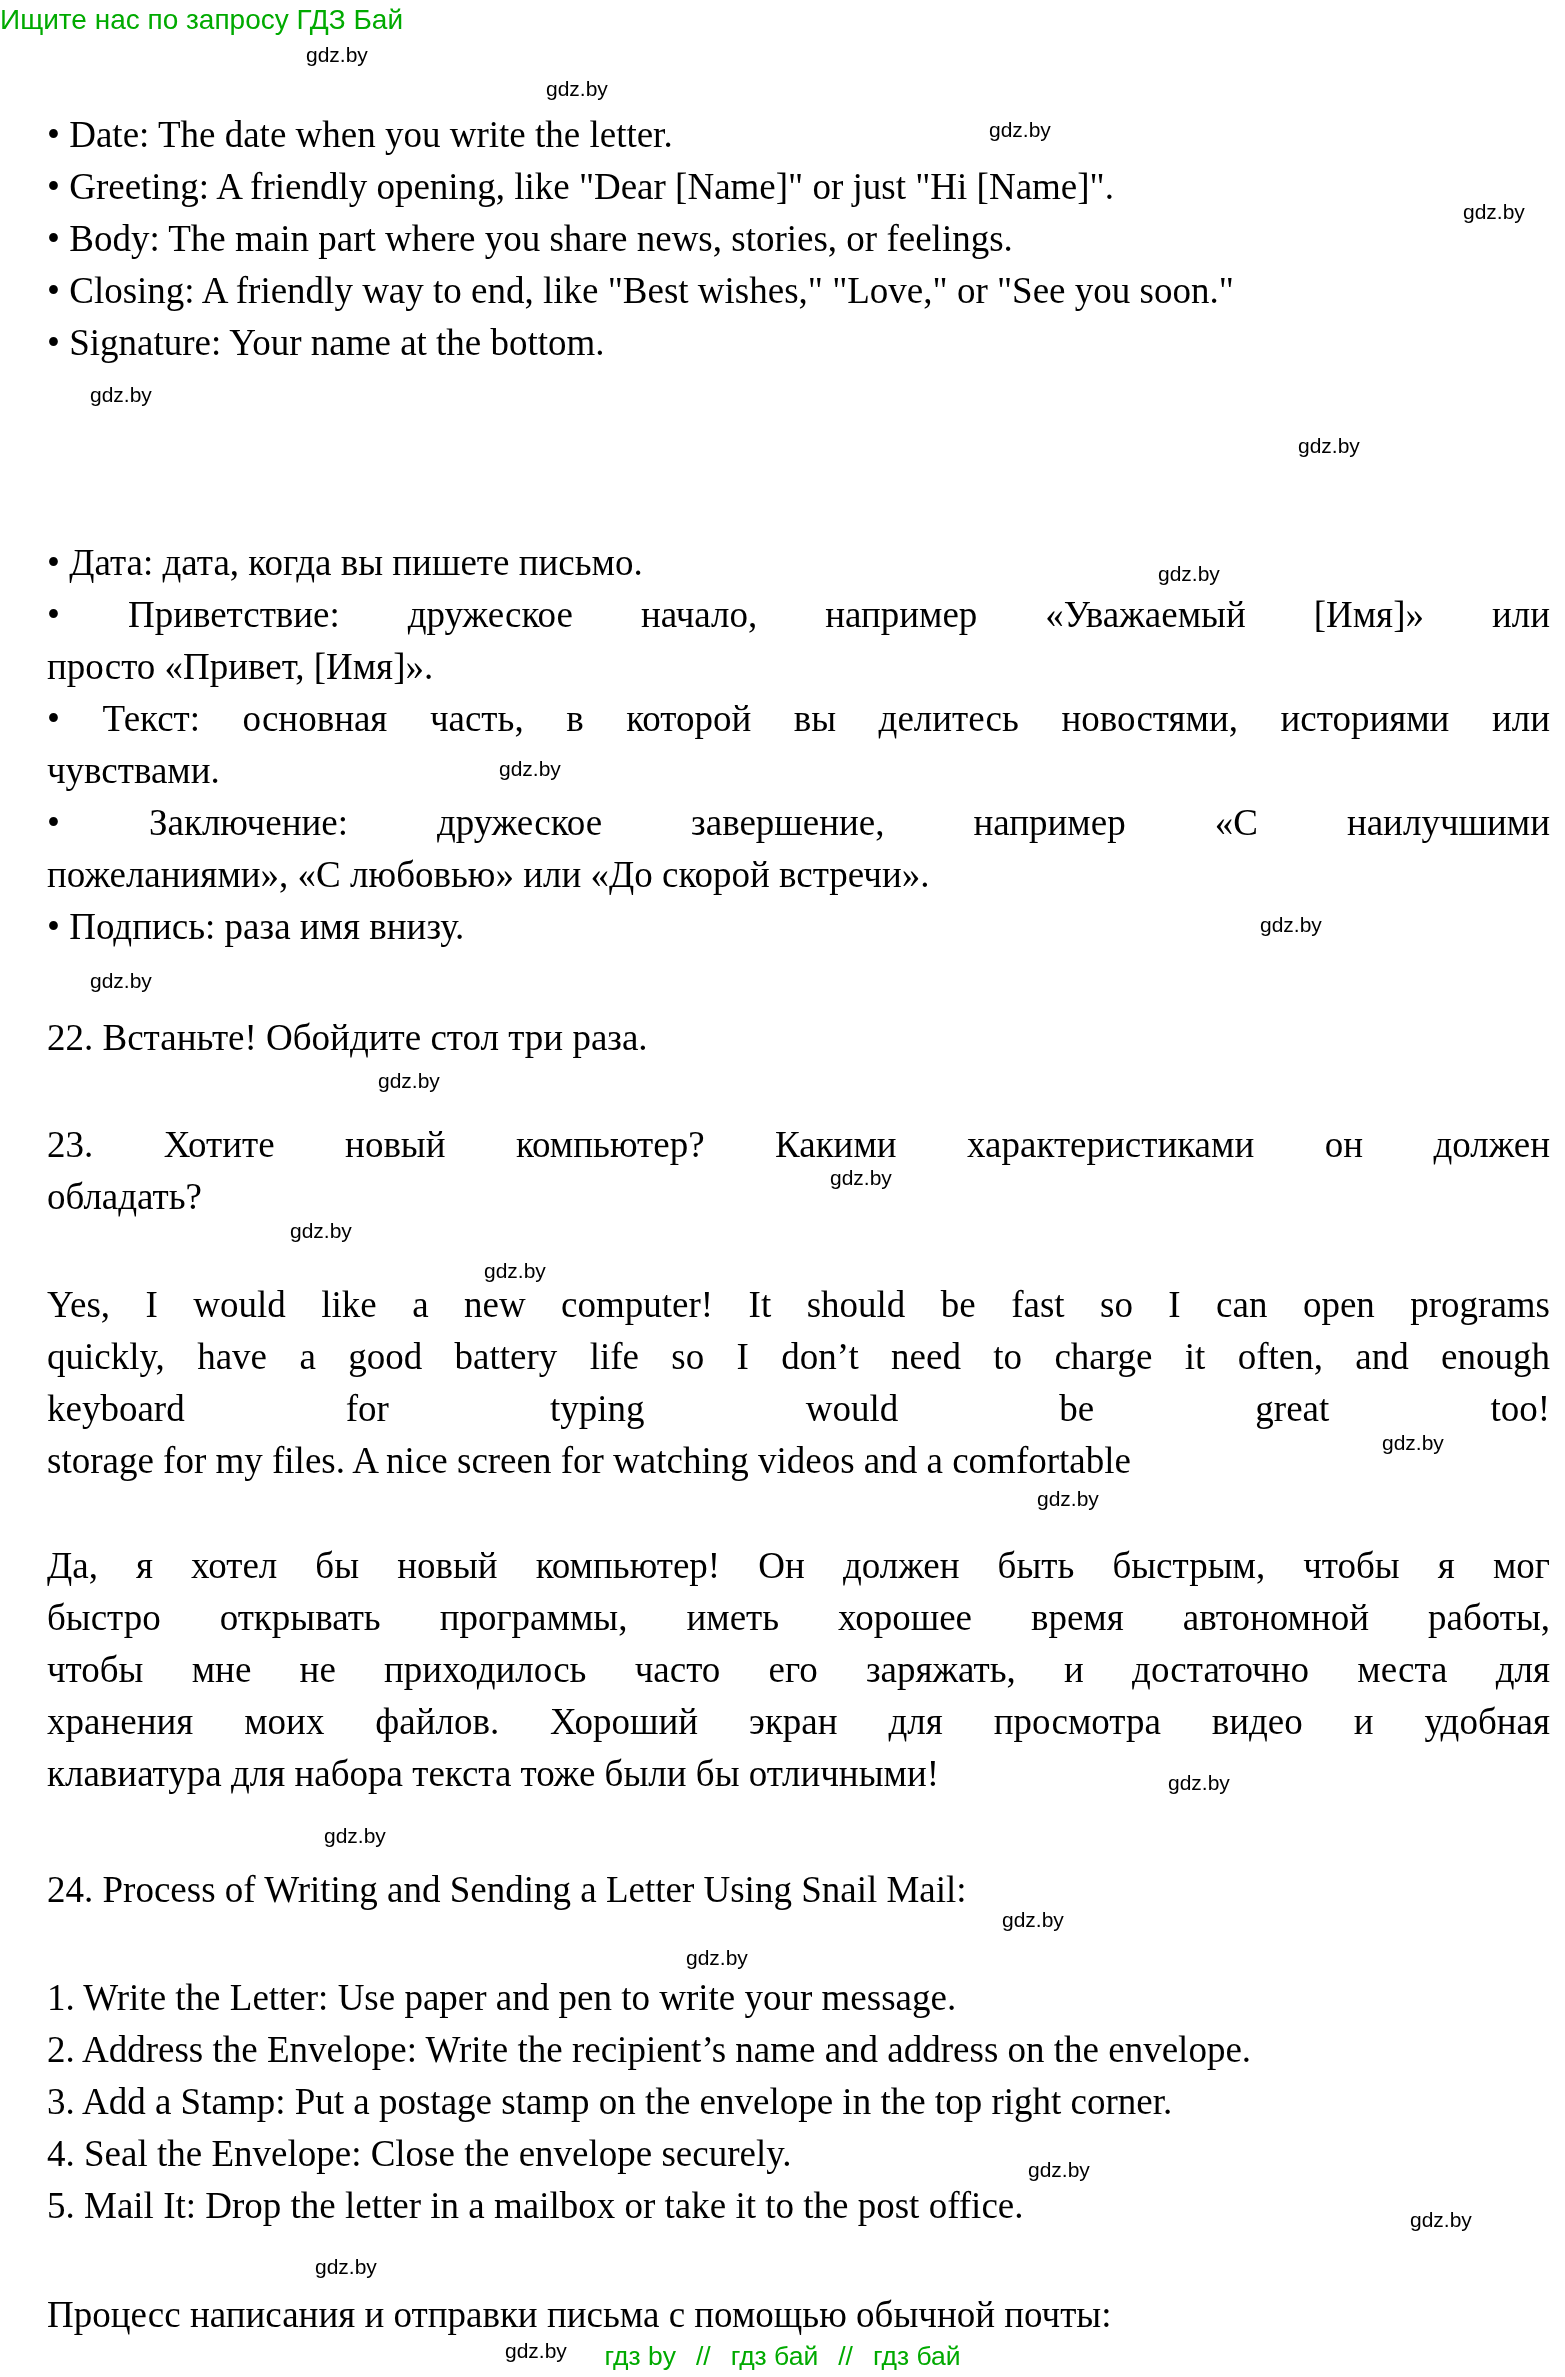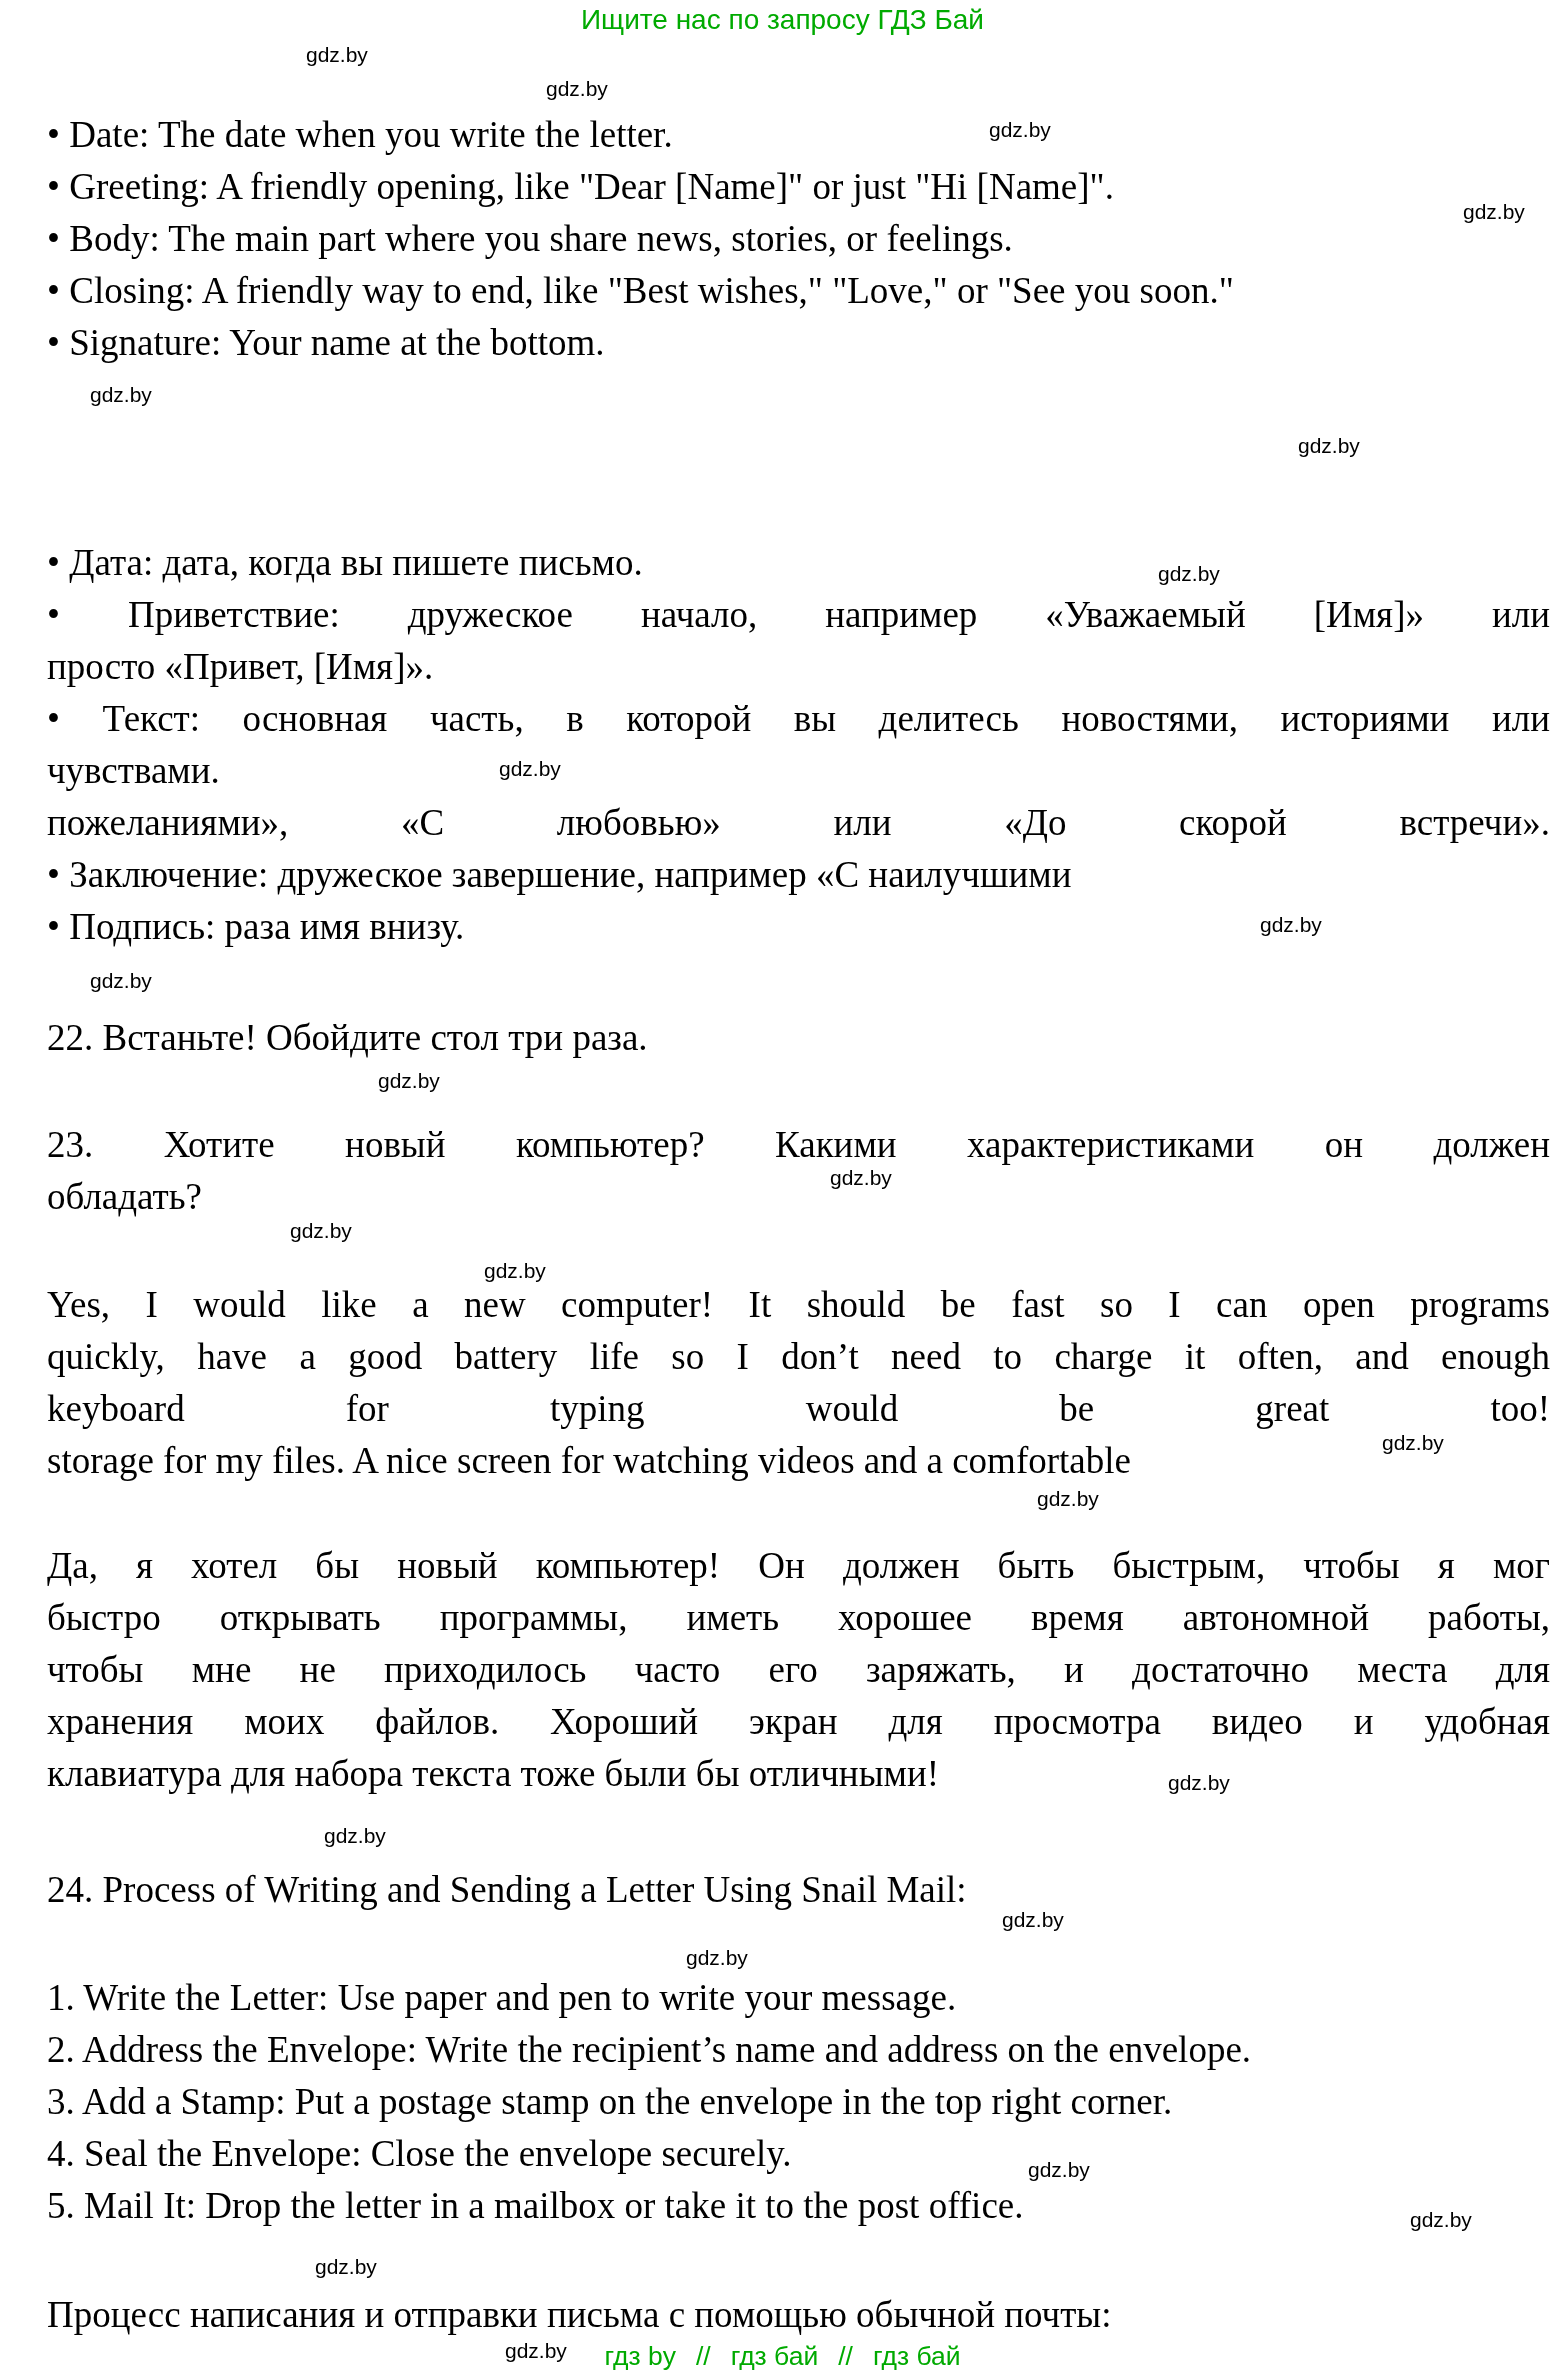--- a/index.html
+++ b/index.html
@@ -16,21 +16,20 @@
     font-size: 37px;
     line-height: 52px;
     color: #000000;
     overflow: hidden;
   }
   .header-promo {
     position: absolute;
     top: 3.1px;
     left: 0;
     width: 100%;
-    text-align: center;
     font-family: "Liberation Sans", sans-serif;
     font-size: 28px;
     line-height: 34px;
     color: var(--green, #00aa00);
     cursor: pointer;
   }
   .block {
     position: absolute;
     left: 47px;
     width: 1503px;
@@ -98,22 +97,22 @@
       </div>
       <div class="para">
         <div class="line">• Приветствие: дружеское начало, например «Уважаемый [Имя]» или</div>
         <div class="line">просто «Привет, [Имя]».</div>
       </div>
       <div class="para">
         <div class="line">• Текст: основная часть, в которой вы делитесь новостями, историями или</div>
         <div class="line">чувствами.</div>
       </div>
       <div class="para">
+        <div class="line">• Заключение: дружеское завершение, например «С наилучшими</div>
         <div class="line">пожеланиями», «С любовью» или «До скорой встречи».</div>
-        <div class="line">• Заключение: дружеское завершение, например «С наилучшими</div>
       </div>
       <div class="para">
         <div class="line">• Подпись: раза имя внизу.</div>
       </div>
     </section>
 
   <section class="block" style="top:1012px">
     <div class="line">22. Встаньте! Обойдите стол три раза.</div>
   </section>
 

